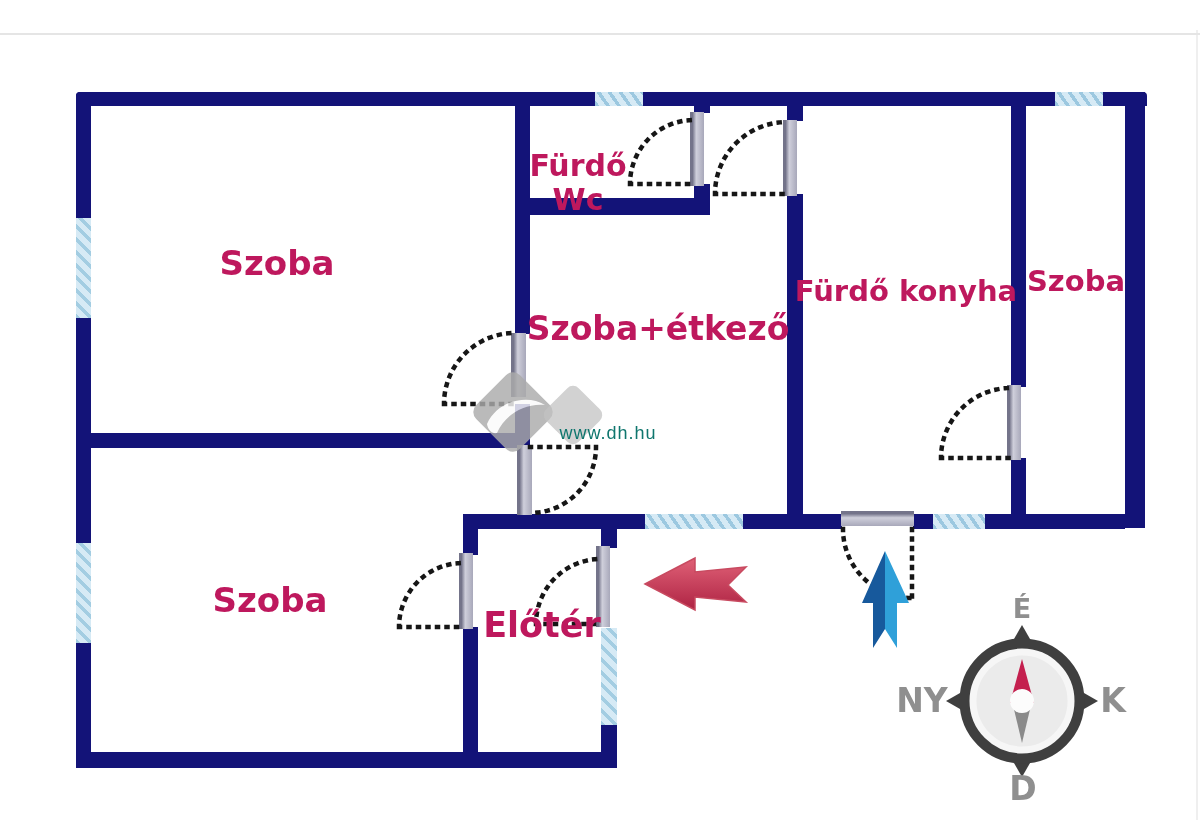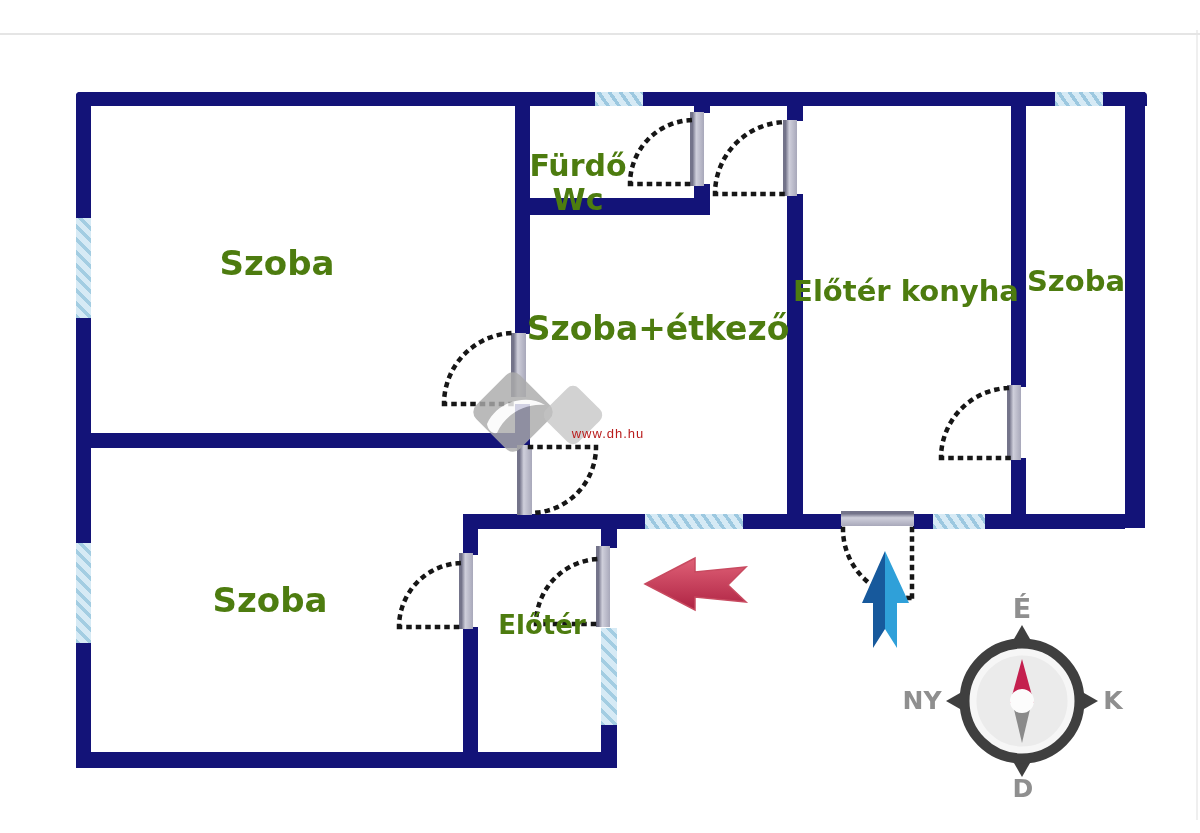--- a/index.html
+++ b/index.html
@@ -6,28 +6,28 @@
   .plan{position:relative;width:1200px;height:833px;background:#ffffff;overflow:hidden;
         font-family:"DejaVu Sans","Liberation Sans",sans-serif;}
   .wall{position:absolute;background:#131378;}
   .win{position:absolute;}
   .win.h{background:repeating-linear-gradient(55deg,#9cc8e0 0 3.5px,#d6eaf5 3.5px 9px);}
   .win.v{background:repeating-linear-gradient(45deg,#a3cde2 0 3.5px,#d6eaf5 3.5px 9px);}
   .jamb{position:absolute;}
   .jamb.v{background:linear-gradient(90deg,#74748a 0 18%,#cfcfdb 45%,#a8a8ba 100%);}
   .jamb.h{background:linear-gradient(180deg,#74748a 0 18%,#cfcfdb 45%,#a8a8ba 100%);}
   .overlay{position:absolute;left:0;top:0;}
-  .room-label{position:absolute;transform:translate(-50%,-50%);color:#4d7c0f;font-weight:bold;
+  .room-label{position:absolute;transform:translate(-50%,-50%);color:#be185d;font-weight:bold;
               white-space:nowrap;text-align:center;z-index:30;}
   .compass-label{position:absolute;transform:translate(-50%,-50%);color:#8f8f8f;font-weight:bold;
-                 font-size:25px;z-index:30;}
+                 font-size:33px;z-index:30;}
   .wm-text{position:absolute;transform:translate(-50%,-50%);font-family:"Liberation Serif","DejaVu Serif",serif;
            font-weight:bold;color:#9c9c9c;opacity:.85;letter-spacing:2px;white-space:nowrap;z-index:25;}
   .wm-url{position:absolute;transform:translate(-50%,-50%);font-family:"Liberation Sans","DejaVu Sans",sans-serif;
-          color:#b91c1c;font-size:13px;letter-spacing:1px;z-index:25;}
+          color:#0f766e;font-size:18px;letter-spacing:1px;z-index:25;}
   .page-line-top{position:absolute;left:0;top:33px;width:1200px;height:2px;background:#dadada;opacity:.7;}
   .page-line-right{position:absolute;left:1196px;top:30px;width:2px;height:790px;background:#e4e4e4;opacity:.6;}
 </style>
 </head>
 <body>
 
 <div class="plan">
   <div class="page-line-top"></div>
   <div class="page-line-right"></div>
 
@@ -130,24 +130,24 @@
       <circle cx="1022" cy="701" r="12" fill="#fcfcfc"></circle>
     </g>
   </svg>
 
   <div class="room-label" style="left:277px;top:263px;font-size:34px;">Szoba</div>
   <div class="room-label" style="left:578px;top:183px;font-size:30px;line-height:34px;">
     <div>Fürdő</div>
     <div>Wc</div>
   </div>
   <div class="room-label" style="left:658px;top:328px;font-size:33px;">Szoba+étkező</div>
-  <div class="room-label" style="left:906px;top:291px;font-size:29px;">Előtér konyha</div>
+  <div class="room-label" style="left:906px;top:291px;font-size:29px;">Fürdő konyha</div>
   <div class="room-label" style="left:1076px;top:281px;font-size:29px;">Szoba</div>
   <div class="room-label" style="left:270px;top:600px;font-size:34px;">Szoba</div>
-  <div class="room-label" style="left:542px;top:625px;font-size:26px;">Előtér</div>
+  <div class="room-label" style="left:542px;top:625px;font-size:35px;">Előtér</div>
 
   <div class="wm-url" style="left:608px;top:433px;">www.dh.hu</div>
 
   <div class="compass-label" style="left:1022px;top:608px;font-size:27px;">É</div>
   <div class="compass-label" style="left:1023px;top:788px;">D</div>
   <div class="compass-label" style="left:922px;top:700px;">NY</div>
   <div class="compass-label" style="left:1113px;top:700px;">K</div>
 </div>
 
 </body></html>

